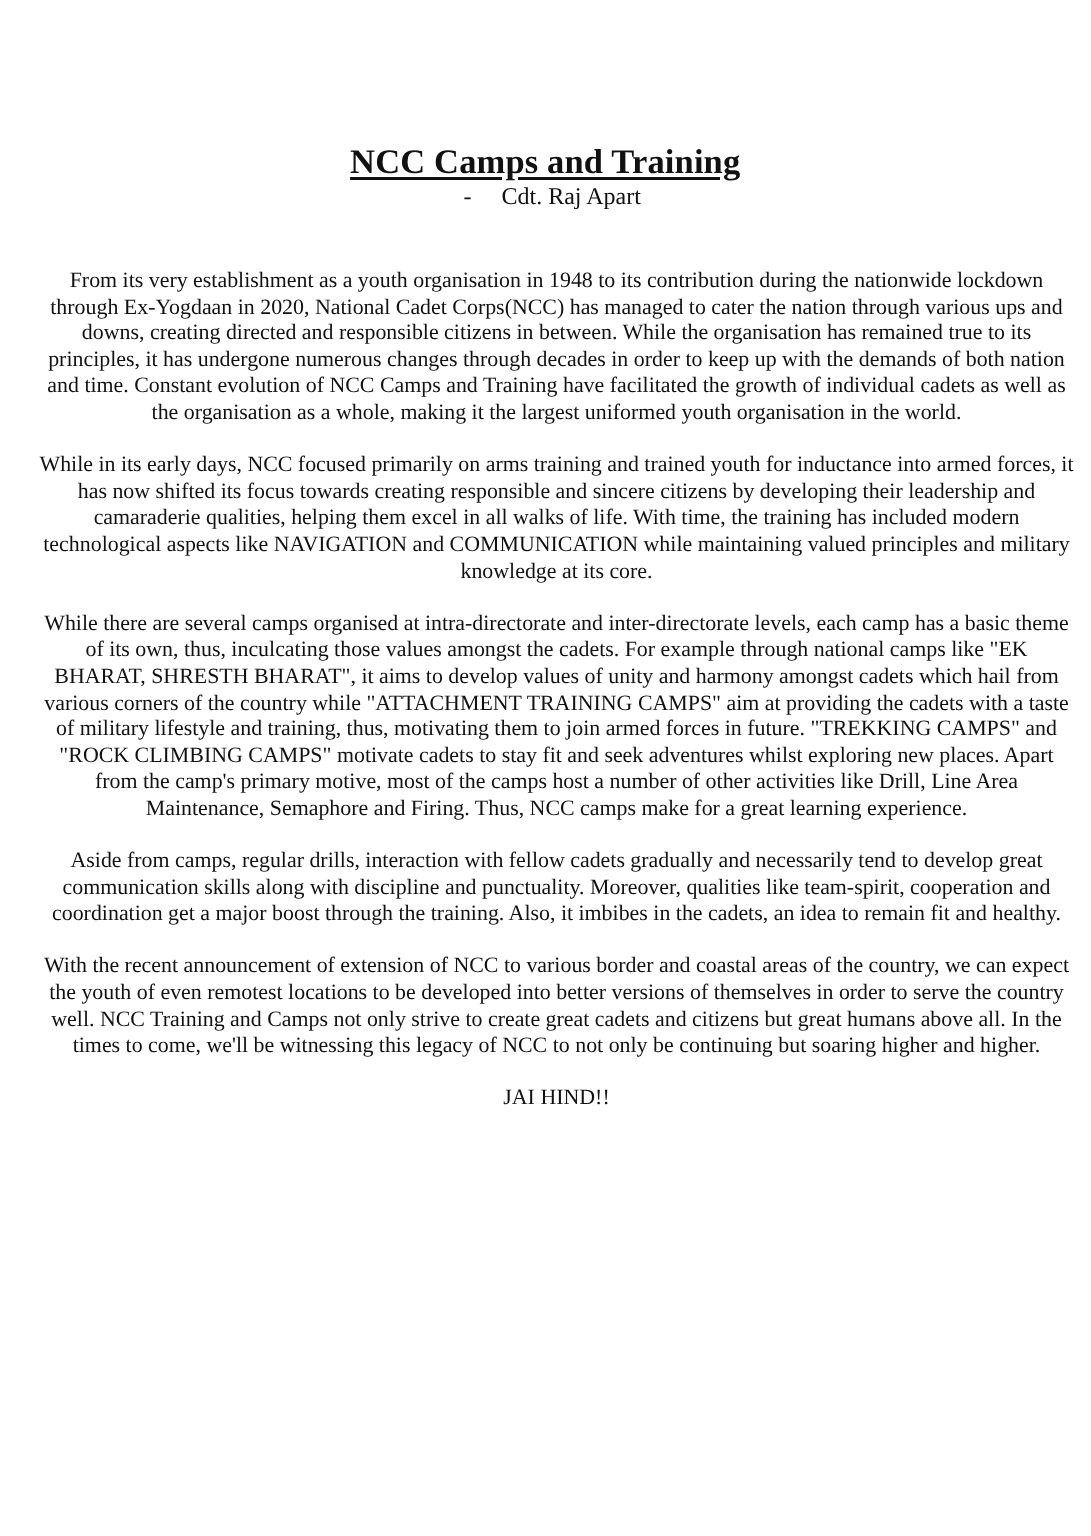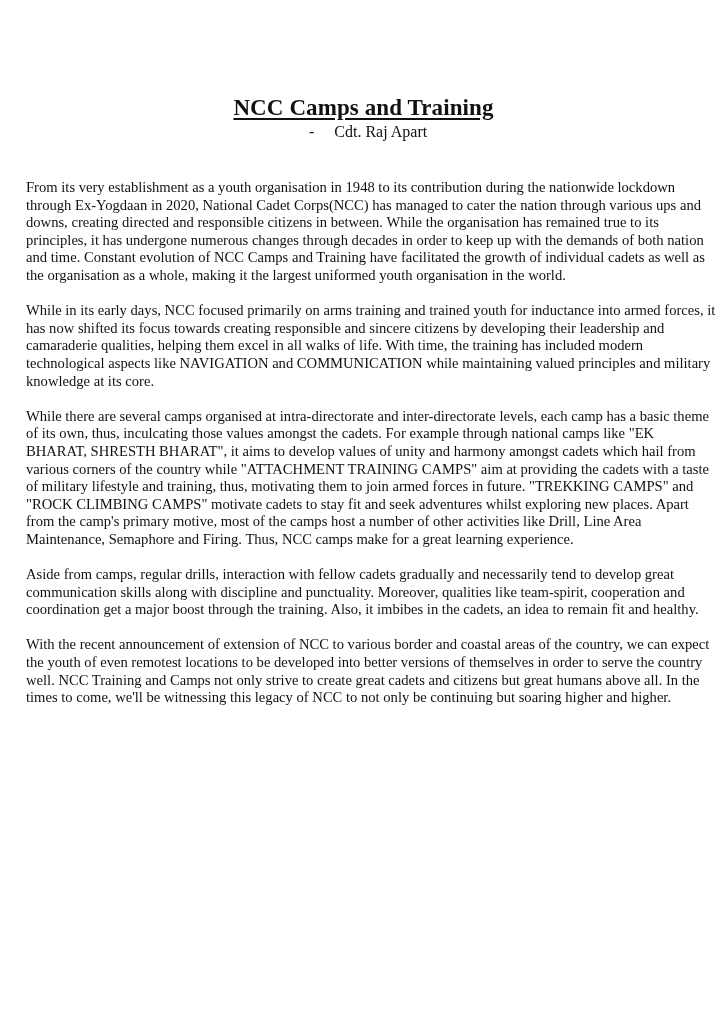--- a/index.html
+++ b/index.html
@@ -1,30 +1,31 @@
 <!DOCTYPE html>
 <html><head>
   <meta charset="utf-8">
   <style>
     html, body { margin: 0; padding: 0; background: #ffffff; }
     body { width: 727px; height: 1024px; position: relative; overflow: hidden; color: #111111; font-family: "Liberation Serif", "DejaVu Serif", serif; }
     .page { position: absolute; left: 0; top: 0; width: 727px; height: 796px; }
     .title { position: absolute; top: 94px; left: 0; width: 727px; text-align: center; font-size: 23px; font-weight: bold; text-decoration: underline; text-underline-offset: 3px; letter-spacing: 0.1px; line-height: 28px; }
     .author { position: absolute; top: 122px; left: 309px; font-size: 16px; line-height: 20px; white-space: pre; }
     .body { position: absolute; left: 26px; top: 179px; width: 690px; font-size: 14.6px; line-height: 17.6px; }
-    .body p { margin: 0 0 17.6px 0; }
+    .body p { margin: 0 0 17.6px 0; text-align: center; }
     .closing { margin: 0; }
   </style>
 </head>
 <body>
 
 <div class="page">
   <div class="title">NCC Camps and Training</div>
   <div class="author">-     Cdt. Raj Apart</div>
 
   <div class="body">
     <p>From its very establishment as a youth organisation in 1948 to its contribution during the nationwide lockdown through Ex-Yogdaan in 2020, National Cadet Corps(NCC) has managed to cater the nation through various ups and downs, creating directed and responsible citizens in between. While the organisation has remained true to its principles, it has undergone numerous changes through decades in order to keep up with the demands of both nation and time. Constant evolution of NCC Camps and Training have facilitated the growth of individual cadets as well as the organisation as a whole, making it the largest uniformed youth organisation in the world.</p>
     <p>While in its early days, NCC focused primarily on arms training and trained youth for inductance into armed forces, it has now shifted its focus towards creating responsible and sincere citizens by developing their leadership and camaraderie qualities, helping them excel in all walks of life.  With time, the training has included modern technological aspects like NAVIGATION and COMMUNICATION while maintaining valued principles and military knowledge at its core.</p>
     <p>While there are several camps organised at intra-directorate and inter-directorate levels, each camp has a basic theme of its own, thus, inculcating those values amongst the cadets. For example through national camps like "EK BHARAT, SHRESTH BHARAT", it aims to develop values of unity and harmony amongst cadets which hail from various corners of the country while "ATTACHMENT TRAINING CAMPS" aim at providing the cadets with a taste of military lifestyle and training, thus, motivating them to join armed forces in future. "TREKKING CAMPS" and "ROCK CLIMBING CAMPS" motivate cadets to stay fit and seek adventures whilst exploring new places. Apart from the camp's primary motive, most of the camps host a number of other activities like Drill, Line Area Maintenance, Semaphore and Firing. Thus, NCC camps make for a great learning experience.</p>
     <p>Aside from camps, regular drills, interaction with fellow cadets gradually and necessarily tend to develop great communication skills along with discipline and punctuality. Moreover, qualities like team-spirit, cooperation and coordination get a major boost through the training. Also, it imbibes in the cadets, an idea to remain fit and healthy.</p>
     <p>With the recent announcement of extension of NCC to various border and coastal areas of the country, we can expect the youth of even remotest locations to be developed into better versions of themselves in order to serve the country well. NCC Training and Camps not only strive to create great cadets and citizens but great humans above all. In the times to come, we'll be witnessing this legacy of NCC to not only be continuing but soaring higher and higher.</p>
+    <p class="closing">JAI HIND!!</p>
   </div>
 </div>
 
 </body></html>

